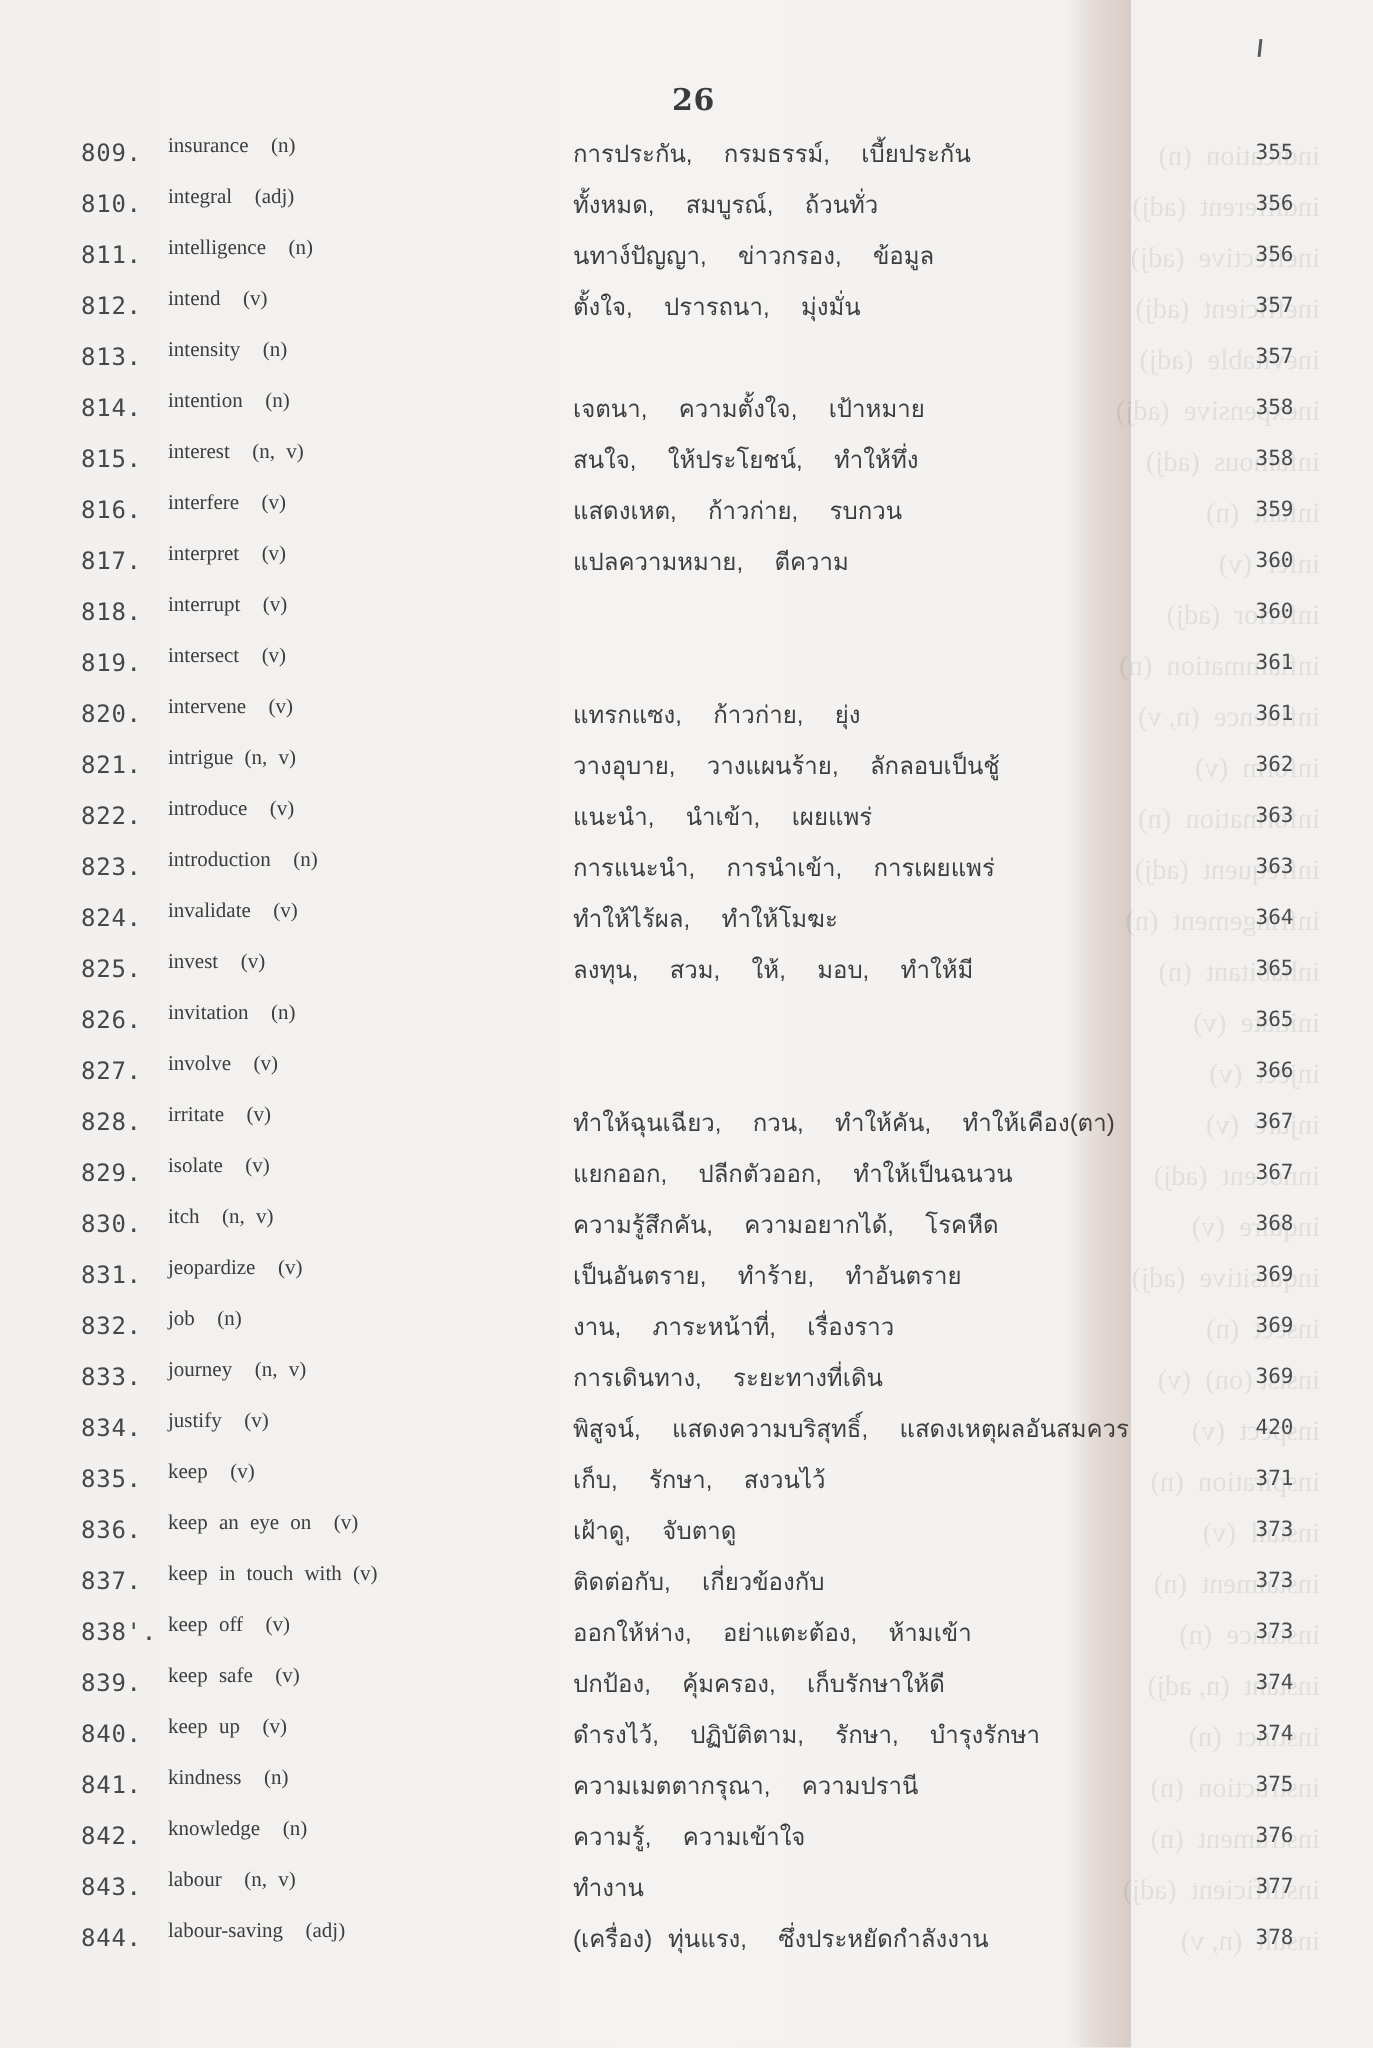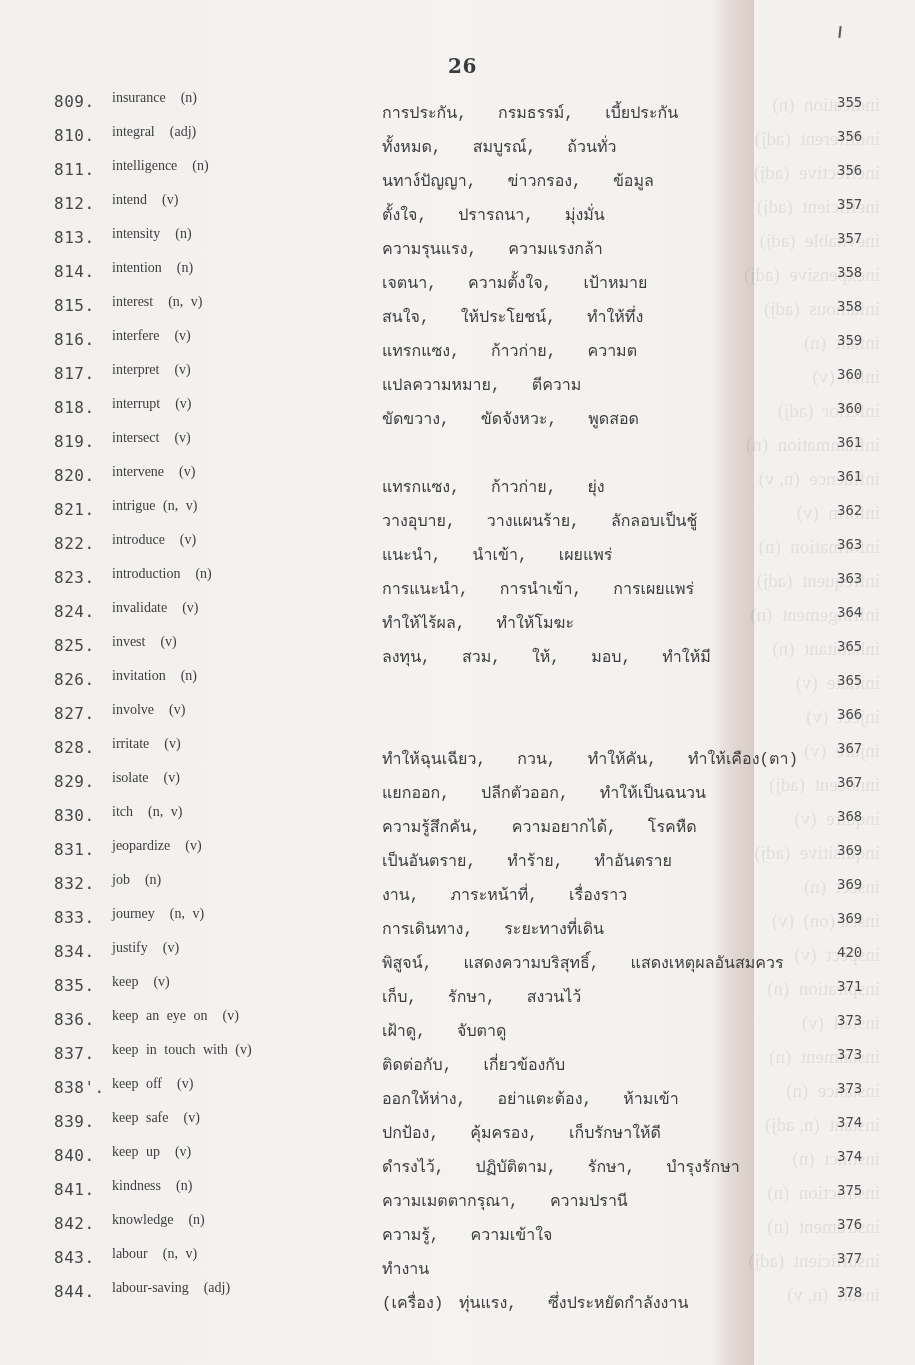--- a/index.html
+++ b/index.html
@@ -74,22 +74,22 @@
       top: 2px;
       font-family: "Liberation Serif", serif;
       font-size: 14px;
       color: #3d3d3d;
       word-spacing: 4px;
       white-space: pre;
     }
     .meaning {
       position: absolute;
       left: 382px;
-      top: 12px;
-      font-family: Liberation Mono, monospace;
+      top: 2px;
+      font-family: Liberation Sans, sans-serif;
       font-size: 16px;
       color: #3e3e3e;
       word-spacing: 6px;
       white-space: pre;
     }
     .ref {
       position: absolute;
       left: 837px;
       top: 6px;
       font-family: "DejaVu Sans Mono", monospace;
@@ -180,51 +180,49 @@
     </div>
     <div class="entry" style="top:102px">
       <span class="num">812.</span>
       <span class="word">intend  (v)</span>
       <span class="meaning">ตั้งใจ,  ปรารถนา,  มุ่งมั่น</span>
       <span class="ref">357</span>
     </div>
     <div class="entry" style="top:136px">
       <span class="num">813.</span>
       <span class="word">intensity  (n)</span>
-      <span class="meaning">ความรุนแรง,  ความแรงกล้า</span>
       <span class="ref">357</span>
     </div>
     <div class="entry" style="top:170px">
       <span class="num">814.</span>
       <span class="word">intention  (n)</span>
       <span class="meaning">เจตนา,  ความตั้งใจ,  เป้าหมาย</span>
       <span class="ref">358</span>
     </div>
     <div class="entry" style="top:204px">
       <span class="num">815.</span>
       <span class="word">interest  (n, v)</span>
       <span class="meaning">สนใจ,  ให้ประโยชน์,  ทำให้ทึ่ง</span>
       <span class="ref">358</span>
     </div>
     <div class="entry" style="top:238px">
       <span class="num">816.</span>
       <span class="word">interfere  (v)</span>
-      <span class="meaning">แทรกแซง,  ก้าวก่าย,  ความต</span>
+      <span class="meaning">แสดงเหต,  ก้าวก่าย,  รบกวน</span>
       <span class="ref">359</span>
     </div>
     <div class="entry" style="top:272px">
       <span class="num">817.</span>
       <span class="word">interpret  (v)</span>
       <span class="meaning">แปลความหมาย,  ตีความ</span>
       <span class="ref">360</span>
     </div>
     <div class="entry" style="top:306px">
       <span class="num">818.</span>
       <span class="word">interrupt  (v)</span>
-      <span class="meaning">ขัดขวาง,  ขัดจังหวะ,  พูดสอด</span>
       <span class="ref">360</span>
     </div>
     <div class="entry" style="top:340px">
       <span class="num">819.</span>
       <span class="word">intersect  (v)</span>
       <span class="ref">361</span>
     </div>
     <div class="entry" style="top:374px">
       <span class="num">820.</span>
       <span class="word">intervene  (v)</span>

